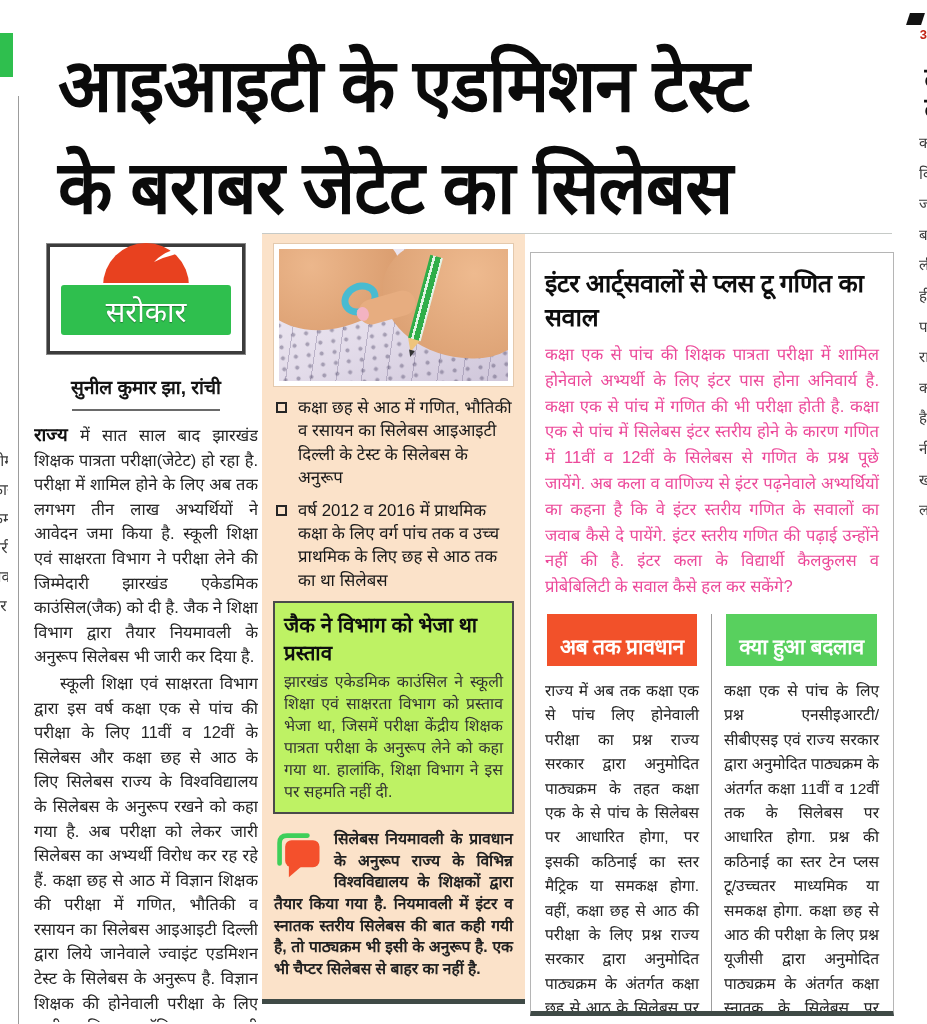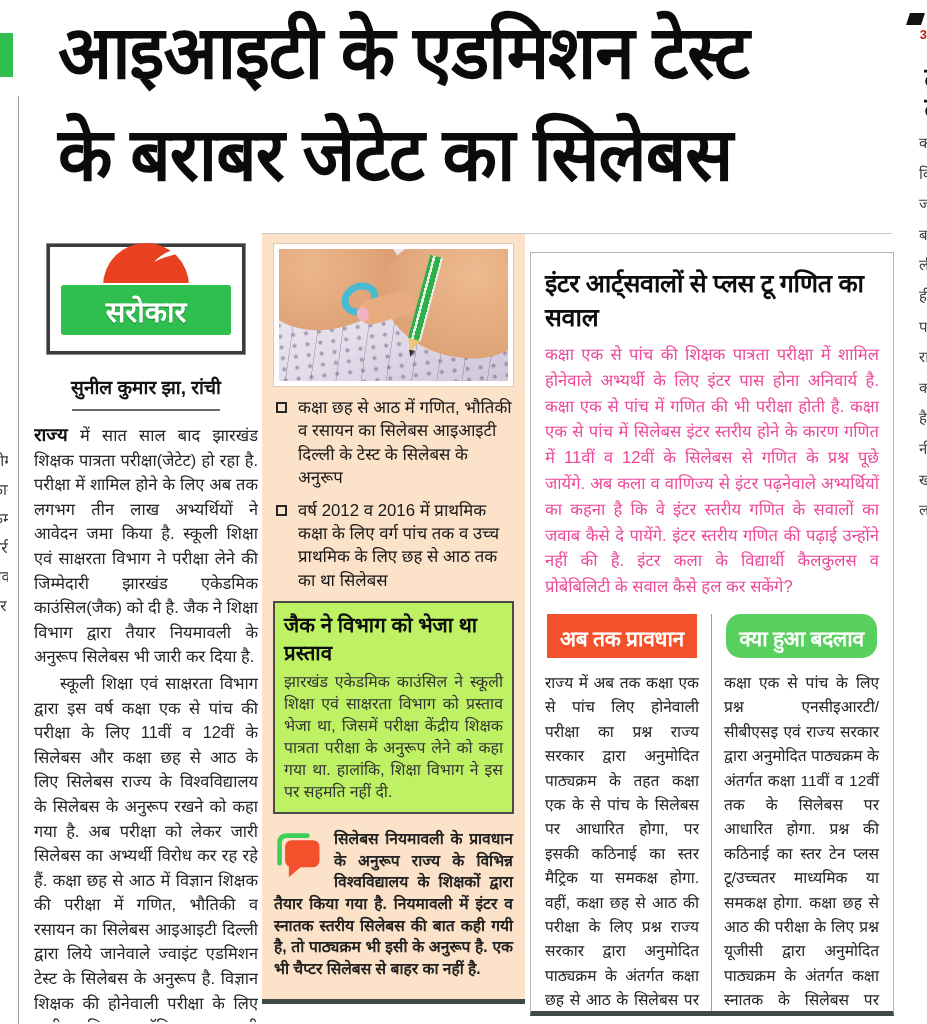--- a/index.html
+++ b/index.html
@@ -1,21 +1,21 @@
 <!DOCTYPE html>
 <html lang="hi"><head>
 <meta charset="utf-8">
 <style>
   html,body{margin:0;padding:0;}
   body{width:927px;height:1024px;position:relative;background:#fff;
        font-family:"Liberation Sans",sans-serif;color:#1c1c1c;}
   .page{position:absolute;inset:0;overflow:hidden;background:#fff;}
 
   
-  .headline{position:absolute;left:58px;top:2px;width:836px;
+  .headline{position:absolute;left:58px;top:35px;width:836px;
     font-size:71px;line-height:102px;font-weight:900;color:#0b0b0b;
     letter-spacing:-1px;white-space:nowrap;}
   .headline div{transform:scaleY(1.04);}
 
   
   .left-rule{position:absolute;left:18px;top:96px;bottom:0;width:1px;background:#9c9c9c;}
   .left-green-frag{position:absolute;left:0;top:33px;width:13px;height:44px;background:#2fbf4e;}
   .edge-frags{position:absolute;word-break:break-all;color:#3c3c3c;overflow:hidden;}
   .left-frags{left:-9px;top:446px;width:17px;font-size:15.5px;line-height:29px;height:560px;}
   .right-frags{right:-8px;top:128px;width:16px;font-size:15px;line-height:30.6px;height:890px;}
@@ -25,21 +25,21 @@
 
   
   .col-left{position:absolute;left:34px;top:240px;width:224px;height:782px;overflow:hidden;}
   .logo-frame{width:192px;height:104px;margin:4px auto 0;border:3px solid #3c3c3c;
     outline:1px solid #888;position:relative;background:#fff;}
   .logo-circle{position:absolute;left:50%;top:-4px;transform:translateX(-50%);
     width:86px;height:86px;border-radius:50%;background:#e8411f;}
   .logo-swoosh{position:absolute;left:50%;top:-2px;transform:translateX(6px);}
   .logo-band{position:absolute;left:9px;right:9px;top:36px;height:50px;background:#2fbf4e;
     border:2px solid #fff;border-radius:5px;display:flex;align-items:center;justify-content:center;
-    color:#fff;font-weight:700;font-size:29px;text-shadow:0 1px 1px rgba(0,0,0,.35);}
+    color:#fff;font-weight:400;font-size:29px;text-shadow:0 1px 1px rgba(0,0,0,.35);}
   .byline{margin:20px 0 2px;text-align:center;font-weight:bold;font-size:19px;color:#141414;}
   .byline-rule{width:148px;margin:9px auto 12px;border-bottom:2px solid #6a6a6a;}
   .body-text{font-size:16.4px;line-height:24.6px;text-align:justify;color:#262626;margin:0;}
   .lead-word{font-weight:900;font-size:18.5px;color:#111;}
   .para2{text-indent:26px;margin-top:2px;}
 
   
   .top-hairline{position:absolute;left:262px;top:233px;width:630px;height:1px;background:#c6cac7;}
 
   
@@ -90,24 +90,24 @@
   
   .col-right{position:absolute;left:530px;top:252px;width:364px;height:764px;background:#fff;
     border:1px solid #b5b5b5;border-bottom:5px solid #3f4a46;box-sizing:border-box;
     padding:8px 14px 6px;overflow:hidden;}
   .r-heading{font-size:25px;font-weight:900;color:#0d0d0d;margin:4px 0 9px;letter-spacing:-0.3px;}
   .r-intro{font-size:16.6px;line-height:25.8px;text-align:justify;color:#ec4899;margin:0;}
   .two-col{display:flex;margin-top:14px;}
   .subcol{width:50%;box-sizing:border-box;}
   .subcol.first{padding-right:12px;border-right:1px solid #9d9d9d;}
   .subcol.second{padding-left:12px;}
-  .tag-label{display:block;width:fit-content;margin:0 auto;padding:10px 13px 6px;
+  .tag-label{display:block;width:fit-content;margin:0 auto;padding:18px 13px 6px;
     color:#fff;font-weight:900;font-size:21px;letter-spacing:-0.3px;}
   .tag-red{background:#f2512a;}
-  .tag-green{background:#58d05e;border-radius:15px;}
+  .tag-green{background:#58d05e;}
   .subcol p{margin:13px 0 0;font-size:15.5px;line-height:24.4px;text-align:justify;color:#242424;}
 </style>
 </head>
 <body>
 
 <div class="page">
 
   <div class="left-green-frag" style="background: rgb(47, 191, 78);"></div>
   <div class="left-rule"></div>
   <div class="edge-frags left-frags">ीमकासेकेमरारीोतसेकमर</div>

